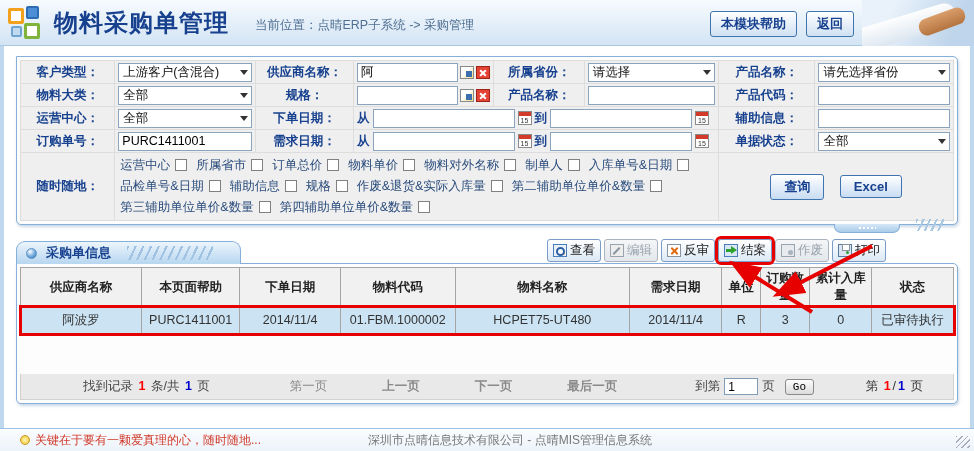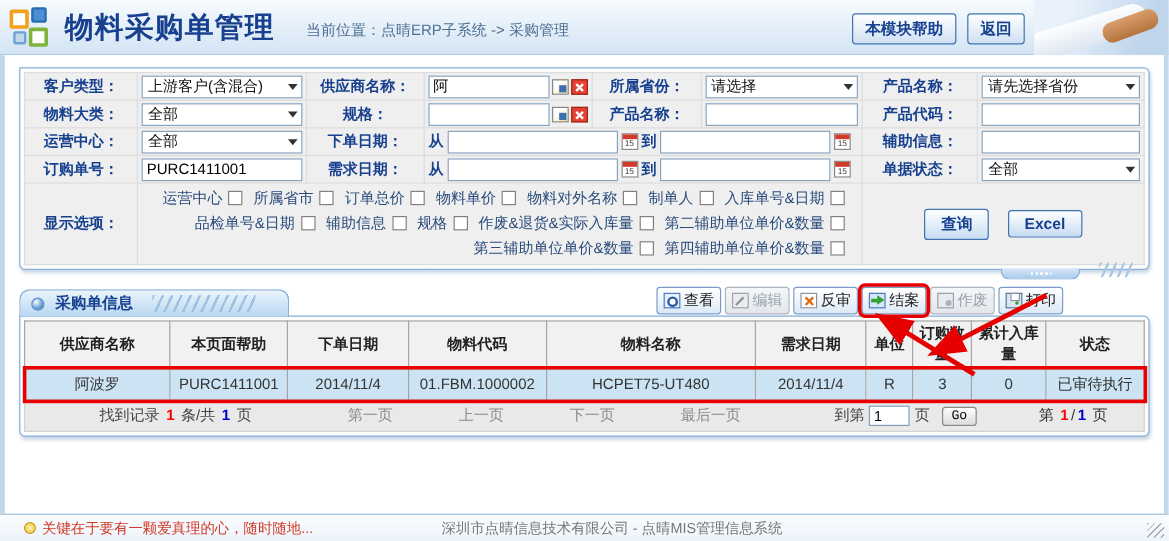--- a/index.html
+++ b/index.html
@@ -75,21 +75,21 @@
                 width:8px; height:2px; background:#fff; }
   .icon-clear::before { transform:rotate(45deg); }
   .icon-clear::after  { transform:rotate(-45deg); }
   .cal { width:14px; height:14px; display:inline-block; position:relative; flex:0 0 auto;
          background:#fff; border:1px solid #8A8A8A; }
   .cal::before { content:""; position:absolute; top:0; left:0; right:0; height:4px; background:#D23A2A; }
   .cal::after { content:"15"; position:absolute; bottom:0; left:2px; font-size:7px; color:#333; }
   .daterange { display:flex; align-items:center; gap:3px; }
   .dr-word { color:#17418F; font-weight:bold; font-size:12.5px; }
   .daterange input.txt { width:142px; flex:0 1 auto; }
-  .options { line-height:21px; color:#2A4C7C; font-size:12.5px; padding:1px 2px;text-align:right; }
+  .options { line-height:21px; color:#2A4C7C; font-size:12.5px; padding:1px 2px; }
   .opt { white-space:nowrap; margin-right:9px; }
   .cb { display:inline-block; width:12px; height:12px; background:#fff; border:1px solid #808080;
         vertical-align:-2px; margin-left:5px; }
   .btncell { text-align:center; white-space:nowrap; }
   .qbtn { border:1px solid #3F74B0; border-radius:3px; background:linear-gradient(#FFFFFF,#C8DCF2);
           color:#17418F; font-weight:bold; font-size:13px; padding:3px 13px; margin:0 6px;
           cursor:pointer; font-family:inherit; }
   
   .panel2 { margin-top:14px; }
   .tab-row { display:flex; align-items:flex-end; justify-content:space-between; }
@@ -128,26 +128,26 @@
   
   table.grid { width:100%; border-collapse:collapse; border:1px solid #8F8F8F; table-layout:fixed; }
   .grid th { background:#F1F1F1; border:1px solid #A5A5A5; font-size:12.5px; padding:2px 1px;
              color:#222; font-weight:bold; height:28px; }
   .grid td { background:#CBE3F2; border:1px solid #A5A5A5; text-align:center; font-size:12.5px;
              color:#333; height:27px; padding:2px 1px; overflow:hidden; }
   tr.hl-row { outline:3px solid #E60000; outline-offset:-1px; }
   .status { color:#FF00FF; }
   
   .pagebar { background:#E9E9E9; border:1px solid #D2D2D2; border-top:none; height:26px;
-             display:flex; align-items:center; font-size:12.5px; color:#555; }
+             display:flex; align-items:center; font-size:12.5px; color:#555;margin-top:40px; }
   .pg-found { margin-left:62px; color:#444; }
   .num-red { color:#FF0000; font-weight:bold; padding:0 2px; }
   .num-blue { color:#0000CC; font-weight:bold; padding:0 2px; }
   .pg-link { color:#8A8A8A; cursor:pointer; }
-  .ml80 { margin-left:80px; } .ml55 { margin-left:55px; }
+  .ml80 { margin-left:80px; } .ml55 { margin-left:55px;font-weight:bold; }
   .pg-goto { margin-left:78px; display:flex; align-items:center; gap:4px; color:#444; }
   .go-input { width:34px; height:17px; border:1px solid #7F9DB9; font-size:12px; padding:0 3px;
               font-family:inherit; background:#fff; }
   .go-btn { margin-left:6px; font-size:11px; font-family:"Liberation Mono","DejaVu Sans Mono",monospace;
             border:1px solid #8A8A8A; background:linear-gradient(#FDFDFD,#DCDCDC); border-radius:3px;
             padding:1px 7px; cursor:pointer; }
   .pg-ind { margin-left:auto; margin-right:30px; color:#333; }
   
   .footer { position:absolute; left:0; right:0; bottom:0; height:23px;
             border-top:1px solid #9CC0E2; background:linear-gradient(#FBFDFF,#ECF3FA);
@@ -290,21 +290,21 @@
               </td>
           <td class="lbl">单据状态：</td>
           <td>
                 <div class="select">
               <span>全部</span>
               <span class="arr"></span>
                 </div>
               </td>
         </tr>
         <tr style="height:46px;">
-          <td class="lbl">显示选项：</td>
+          <td class="lbl">随时随地：</td>
           <td colspan="5">
                 <div class="options">
             <span class="opt"><span>运营中心</span><span class="cb"></span></span><span class="opt"><span>所属省市</span><span class="cb"></span></span><span class="opt"><span>订单总价</span><span class="cb"></span></span><span class="opt"><span>物料单价</span><span class="cb"></span></span><span class="opt"><span>物料对外名称</span><span class="cb"></span></span><span class="opt"><span>制单人</span><span class="cb"></span></span><span class="opt"><span>入库单号&amp;日期</span><span class="cb"></span></span><span class="opt"><span>品检单号&amp;日期</span><span class="cb"></span></span><span class="opt"><span>辅助信息</span><span class="cb"></span></span><span class="opt"><span>规格</span><span class="cb"></span></span><span class="opt"><span>作废&amp;退货&amp;实际入库量</span><span class="cb"></span></span><span class="opt"><span>第二辅助单位单价&amp;数量</span><span class="cb"></span></span><span class="opt"><span>第三辅助单位单价&amp;数量</span><span class="cb"></span></span><span class="opt"><span>第四辅助单位单价&amp;数量</span><span class="cb"></span></span>
           </div>
               </td>
           <td colspan="2" class="btncell">
             <button class="qbtn">查询</button>
             <button class="qbtn">Excel</button>
           </td>
         </tr>

